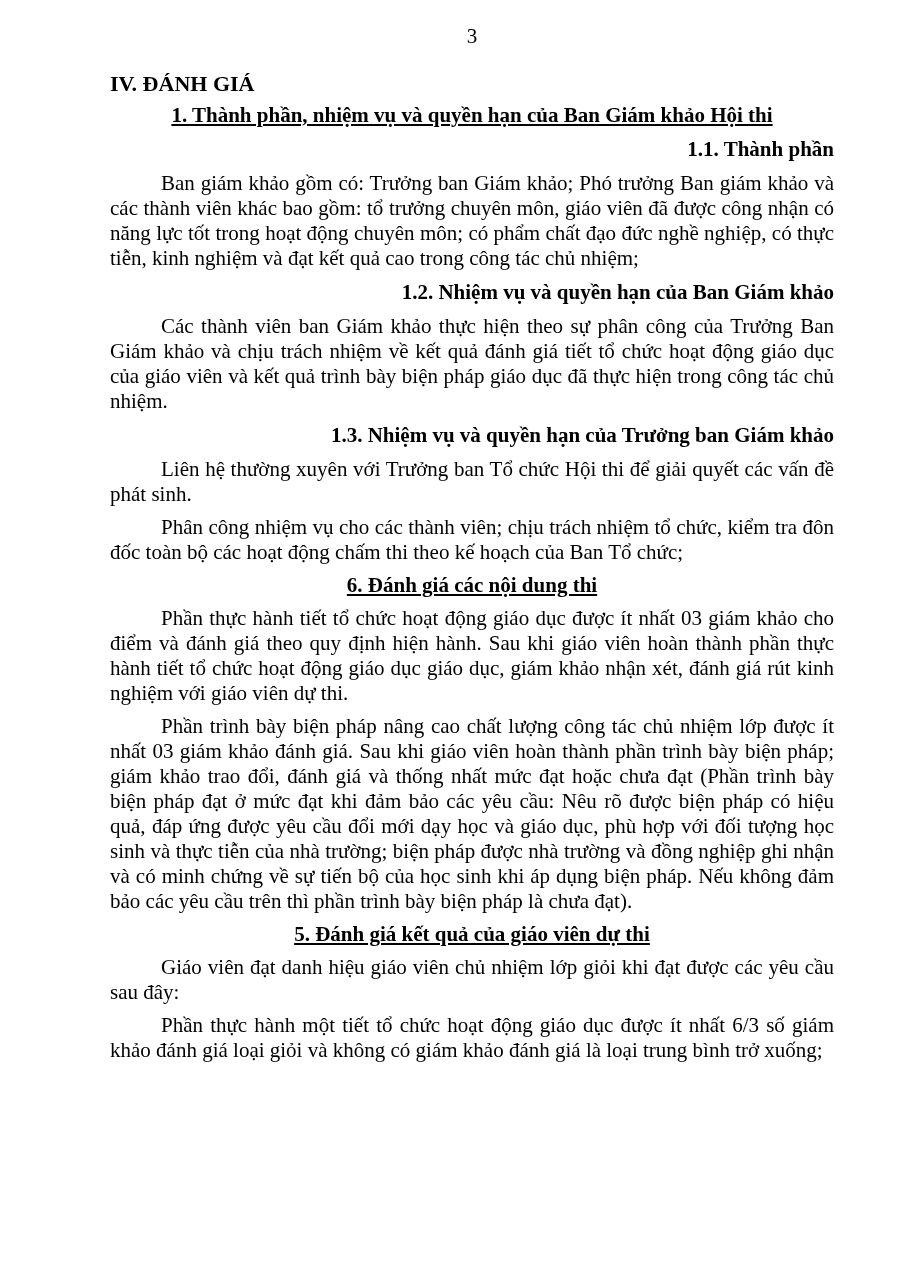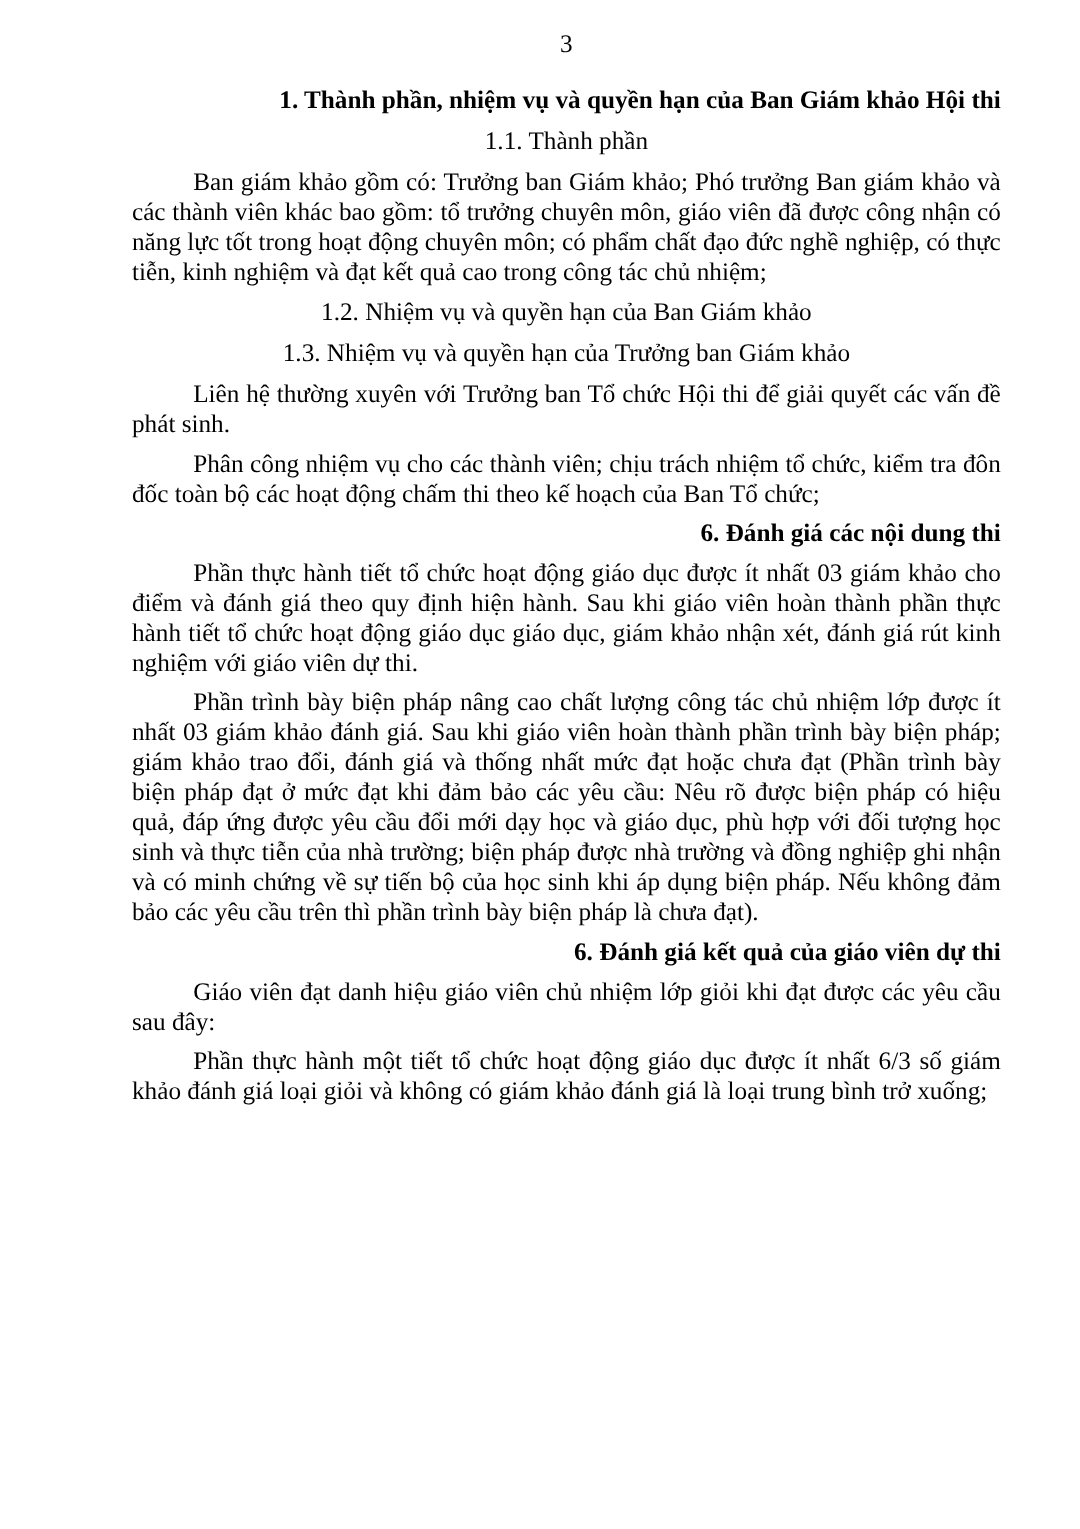--- a/index.html
+++ b/index.html
@@ -25,53 +25,56 @@
     margin: 0 0 22px 0;
   }
   .doc-heading {
     font-weight: bold;
     font-size: 22px;
     margin: 6px 0 6px 0;
   }
   .section-title {
     font-weight: bold;
     margin: 7px 0 7px 0;
-    text-align: right;
+    text-align: center;
+    text-decoration: underline;
   }
   .subsection-title {
-    font-weight: normal;
+    font-weight: bold;
     margin: 9px 0 9px 0;
-    text-align: center;
+    text-align: right;
   }
   .para {
     margin: 8px 0 8px 0;
     text-align: justify;
     text-indent: 51px;
   }
 </style>
 </head>
 <body>
 
 <div class="page">
 
   <div class="page-number">3</div>
 
+  <div class="doc-heading">IV. ĐÁNH GIÁ</div>
 
   <div class="section-title">1. Thành phần, nhiệm vụ và quyền hạn của Ban Giám khảo Hội thi</div>
 
   <div class="subsection-title">1.1. Thành phần</div>
   <p class="para">Ban giám khảo gồm có: Trưởng ban Giám khảo; Phó trưởng Ban giám khảo và các thành viên khác bao gồm: tổ trưởng chuyên môn, giáo viên đã được công nhận có năng lực tốt trong hoạt động chuyên môn; có phẩm chất đạo đức nghề nghiệp, có thực tiễn, kinh nghiệm và đạt kết quả cao trong công tác chủ nhiệm;</p>
 
   <div class="subsection-title">1.2. Nhiệm vụ và quyền hạn của Ban Giám khảo</div>
+  <p class="para">Các thành viên ban Giám khảo thực hiện theo sự phân công của Trưởng Ban Giám khảo và chịu trách nhiệm về kết quả đánh giá tiết tổ chức hoạt động giáo dục của giáo viên và kết quả trình bày biện pháp giáo dục đã thực hiện trong công tác chủ nhiệm.</p>
 
   <div class="subsection-title">1.3. Nhiệm vụ và quyền hạn của Trưởng ban Giám khảo</div>
   <p class="para">Liên hệ thường xuyên với Trưởng ban Tổ chức Hội thi để giải quyết các vấn đề phát sinh.</p>
   <p class="para">Phân công nhiệm vụ cho các thành viên; chịu trách nhiệm tổ chức, kiểm tra đôn đốc toàn bộ các hoạt động chấm thi theo kế hoạch của Ban Tổ chức;</p>
 
   <div class="section-title">6. Đánh giá các nội dung thi</div>
   <p class="para">Phần thực hành tiết tổ chức hoạt động giáo dục được ít nhất 03 giám khảo cho điểm và đánh giá theo quy định hiện hành. Sau khi giáo viên hoàn thành phần thực hành tiết tổ chức hoạt động giáo dục giáo dục, giám khảo nhận xét, đánh giá rút kinh nghiệm với giáo viên dự thi.</p>
   <p class="para">Phần trình bày biện pháp nâng cao chất lượng công tác chủ nhiệm lớp được ít nhất 03 giám khảo đánh giá. Sau khi giáo viên hoàn thành phần trình bày biện pháp; giám khảo trao đổi, đánh giá và thống nhất mức đạt hoặc chưa đạt (Phần trình bày biện pháp đạt ở mức đạt khi đảm bảo các yêu cầu: Nêu rõ được biện pháp có hiệu quả, đáp ứng được yêu cầu đổi mới dạy học và giáo dục, phù hợp với đối tượng học sinh và thực tiễn của nhà trường; biện pháp được nhà trường và đồng nghiệp ghi nhận và có minh chứng về sự tiến bộ của học sinh khi áp dụng biện pháp. Nếu không đảm bảo các yêu cầu trên thì phần trình bày biện pháp là chưa đạt).</p>
 
-  <div class="section-title">6. Đánh giá kết quả của giáo viên dự thi</div>
+  <div class="section-title">5. Đánh giá kết quả của giáo viên dự thi</div>
   <p class="para">Giáo viên đạt danh hiệu giáo viên chủ nhiệm lớp giỏi khi đạt được các yêu cầu sau đây:</p>
   <p class="para">Phần thực hành một tiết tổ chức hoạt động giáo dục được ít nhất 6/3 số giám khảo đánh giá loại giỏi và không có giám khảo đánh giá là loại trung bình trở xuống;</p>
 
 </div>
 
 </body></html>

